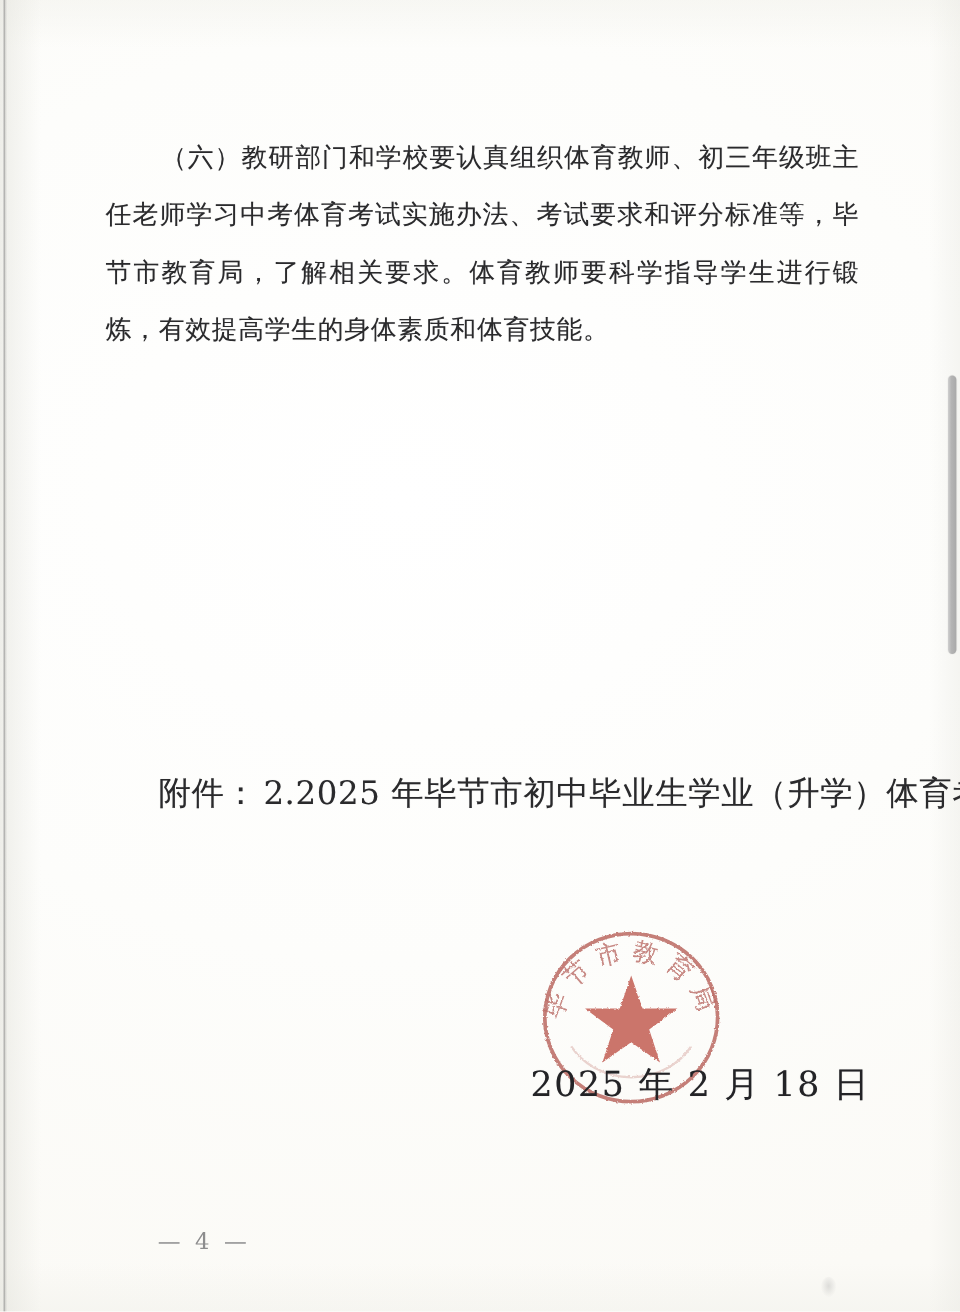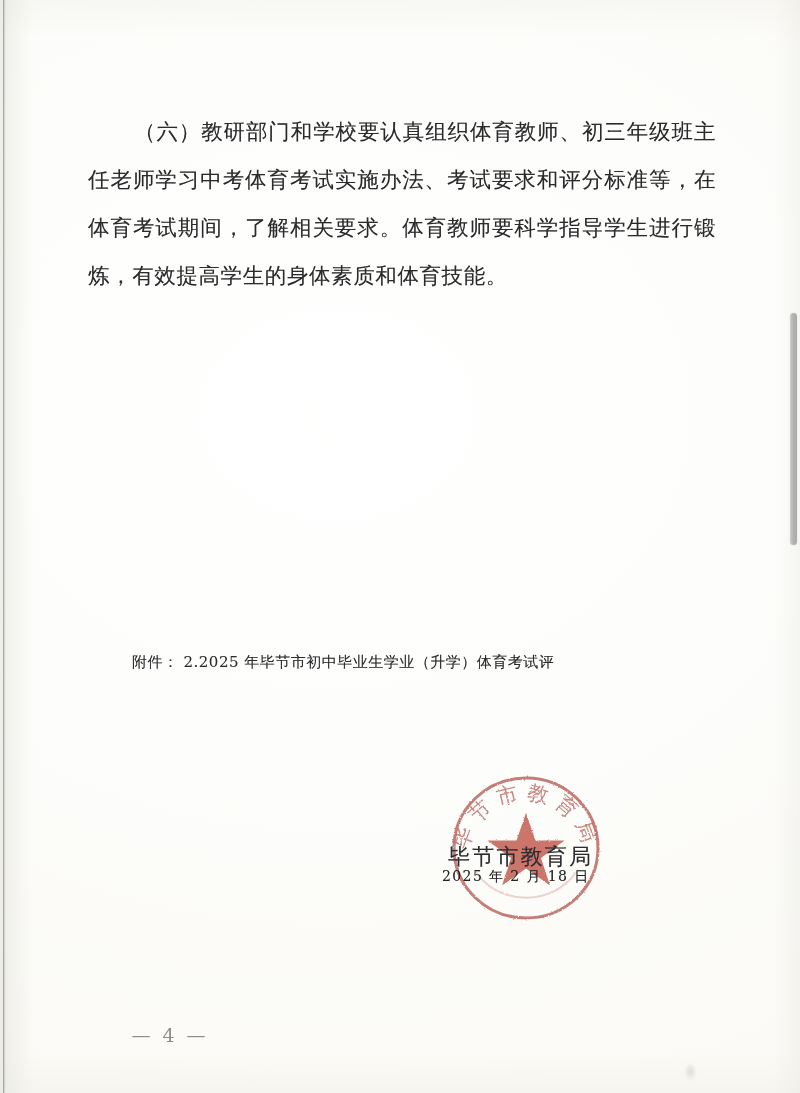--- a/index.html
+++ b/index.html
@@ -69,21 +69,21 @@
     font-weight: 500;
     text-shadow: 0 0 .6px rgba(40,40,45,.30);
   }
 
   
   #attachments {
     position: absolute;
     left: 132px;
     top: 640px;
     width: 600px;
-    font-size: 15px;
+    font-size: 27px;
     line-height: 44px;
     color: #2a2a2c;
     letter-spacing: .5px;
     text-shadow: 0 0 .6px rgba(40,40,45,.30);
   }
   .att-row {
     display: flex;
     align-items: flex-start;
   }
   .att-label {
@@ -131,22 +131,22 @@
     letter-spacing: 2.2px;
     color: #2d2d30;
     white-space: nowrap;
     text-shadow: 0 0 .6px rgba(40,40,45,.35);
     z-index: 4;
   }
   
   #date-line {
     position: absolute;
     left: 42px;
-    top: 116px;
-    font-size: 14px;
+    top: 132px;
+    font-size: 29px;
     letter-spacing: 1.4px;
     color: #232326;
     white-space: nowrap;
     text-shadow: 0 0 .6px rgba(35,35,40,.35);
     z-index: 4;
   }
 
   
   #page-number {
     position: absolute;
@@ -195,21 +195,21 @@
 </head>
 <body>
 
 <div id="page-sheet">
 
   <div id="scan-tone"></div>
   <div id="page-edge-line"></div>
   <div id="page-edge-line2"></div>
 
   <div id="doc-body">
-    <p class="para">（六）教研部门和学校要认真组织体育教师、初三年级班主任老师学习中考体育考试实施办法、考试要求和评分标准等，在体育考试期间，了解相关要求。体育教师要科学指导学生进行锻炼，有效提高学生的身体素质和体育技能。</p>
+    <p class="para">（六）教研部门和学校要认真组织体育教师、初三年级班主任老师学习中考体育考试实施办法、考试要求和评分标准等，毕节市教育局，了解相关要求。体育教师要科学指导学生进行锻炼，有效提高学生的身体素质和体育技能。</p>
   </div>
 
   <div id="attachments">
     <div class="att-row">
       <span class="att-label">附件：</span>
       <span class="att-list">
         <div class="att-item">2.2025 年毕节市初中毕业生学业（升学）体育考试评</div>
       </span>
     </div>
   </div>
@@ -238,21 +238,20 @@
         <g filter="url(#rough)" opacity="0.88">
           <polygon fill="#c0564c" points="84,45 93.5,72.5 122.5,72.5 99,90 108,117.5 84,100.5 60,117.5 69,90 45.5,72.5 74.5,72.5"></polygon>
         </g>
 
         <g opacity="0.30" filter="url(#rough)">
           <path d="M 34,104 A 58,52 0 0 0 134,104" fill="none" stroke="#bb6a62" stroke-width="2"></path>
         </g>
       </svg>
     </div>
 
-    <div id="issuer-line">毕节市教育局</div>
     <div id="date-line">2025 年 2 月 18 日</div>
   </div>
 
   <div id="page-number">— 4 —</div>
 
   <div id="scan-artifact"></div>
 </div>
 
 <div id="scrollbar-track">
   <div id="scrollbar-thumb"></div>

